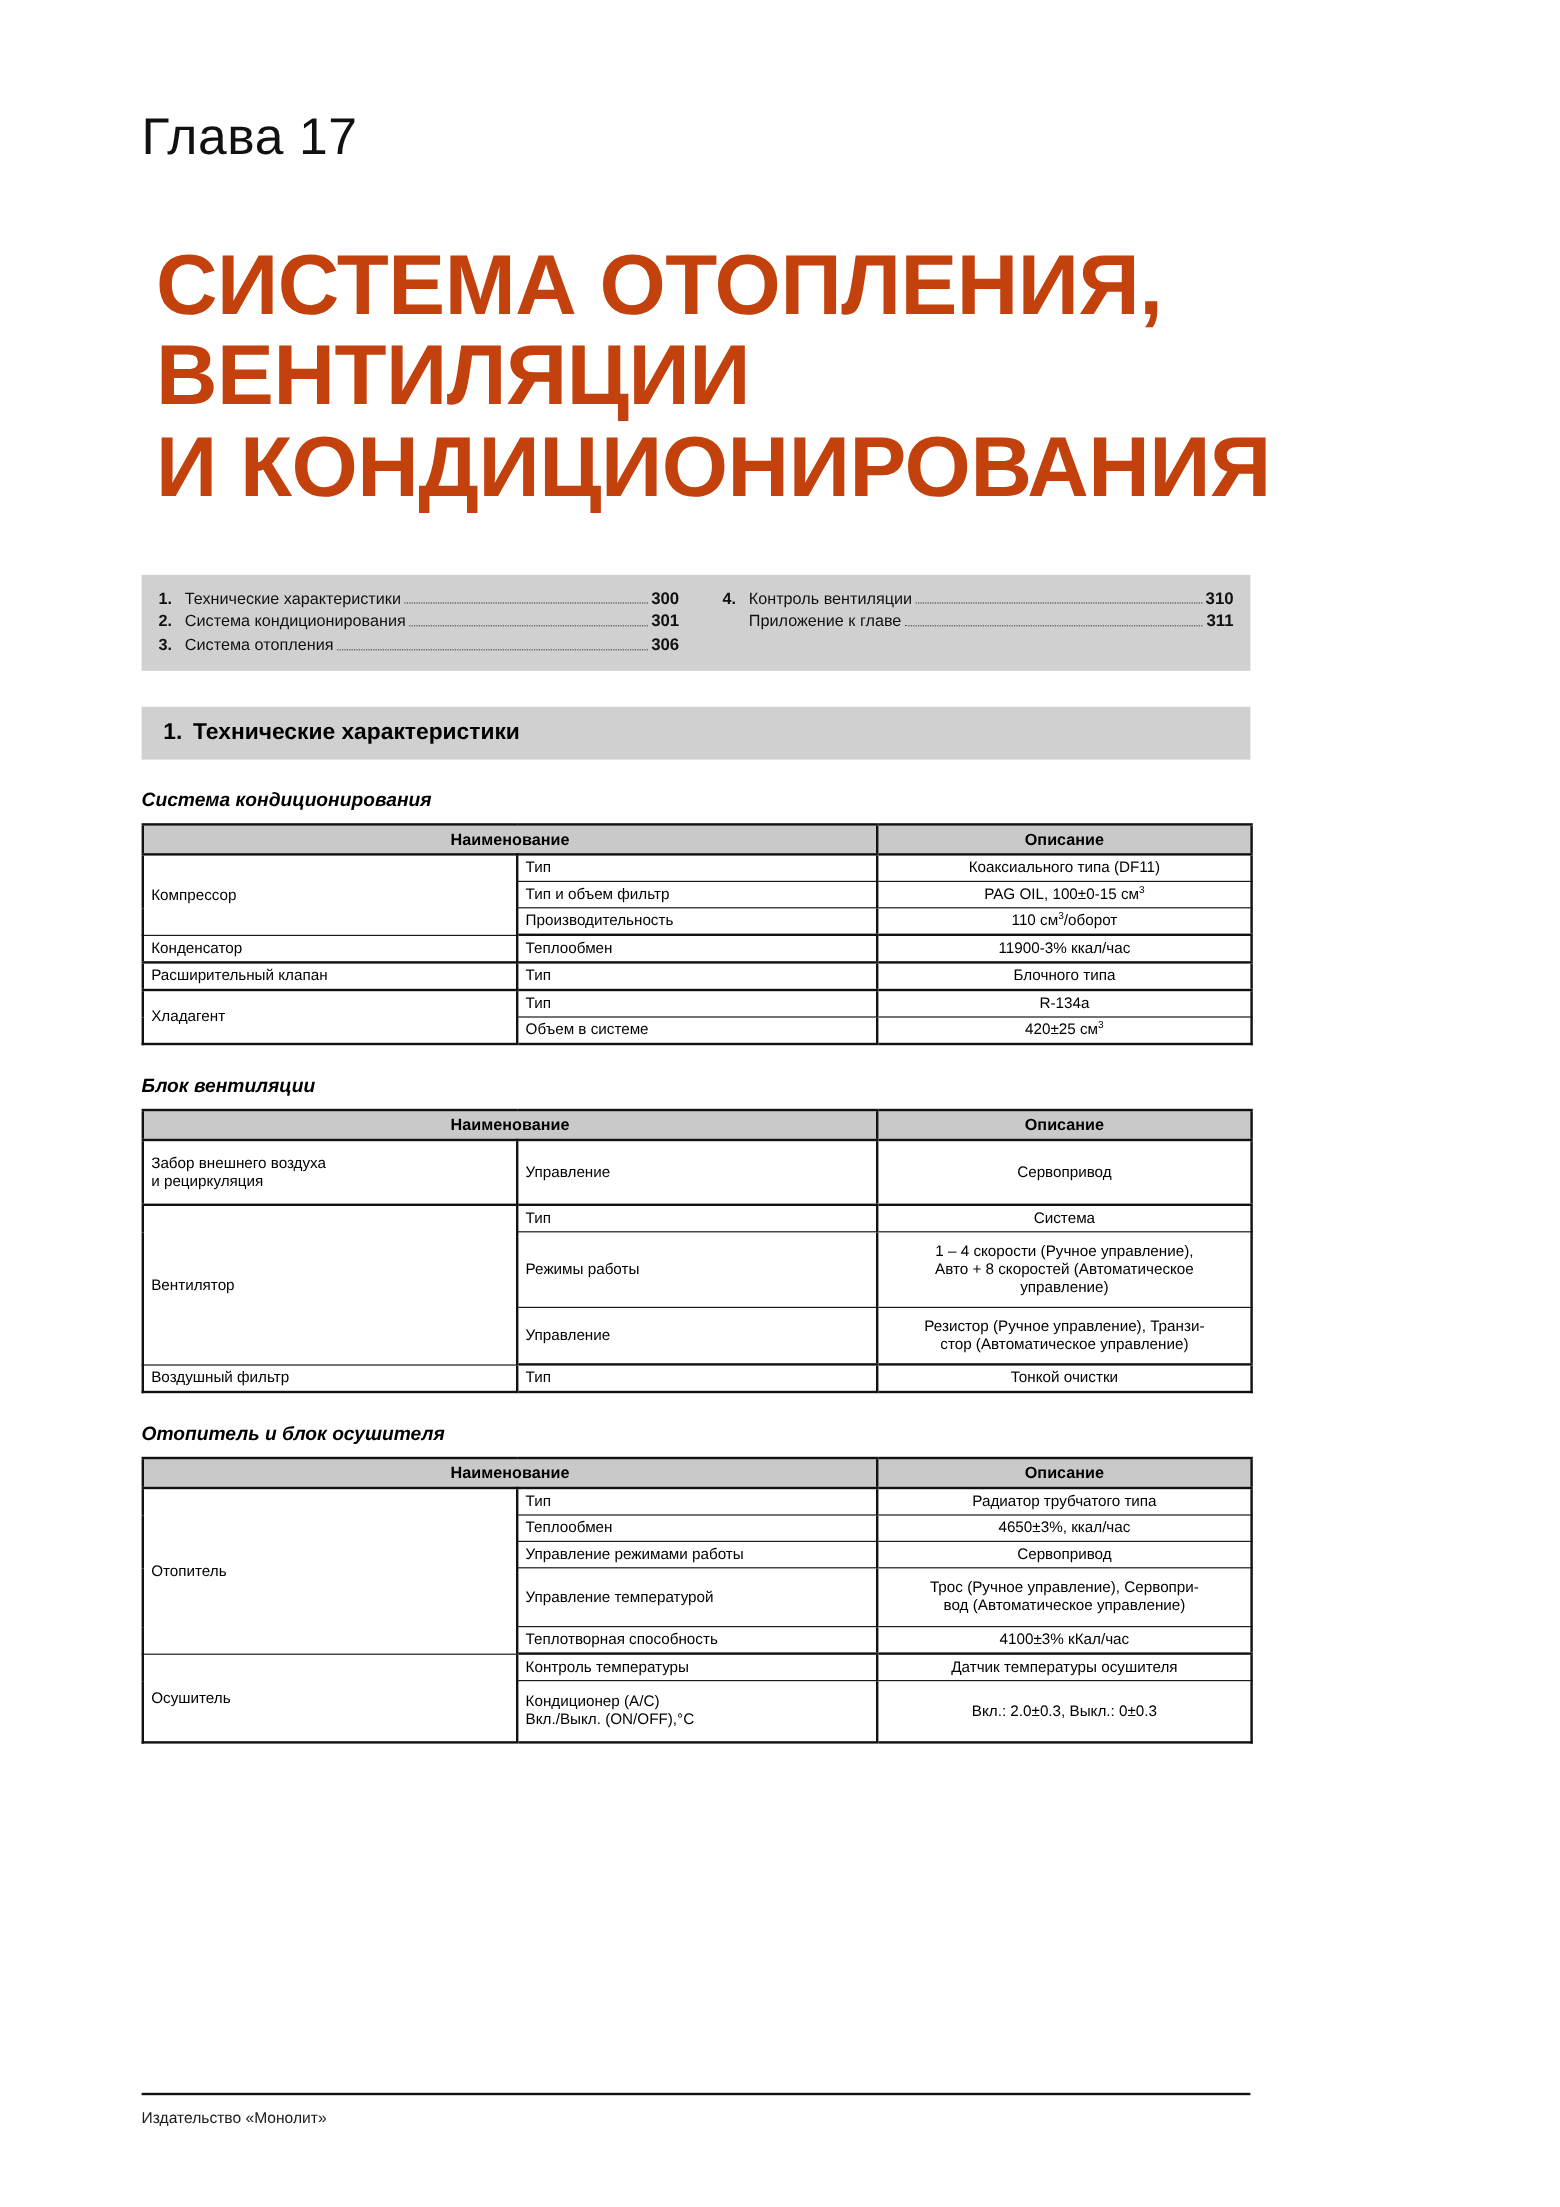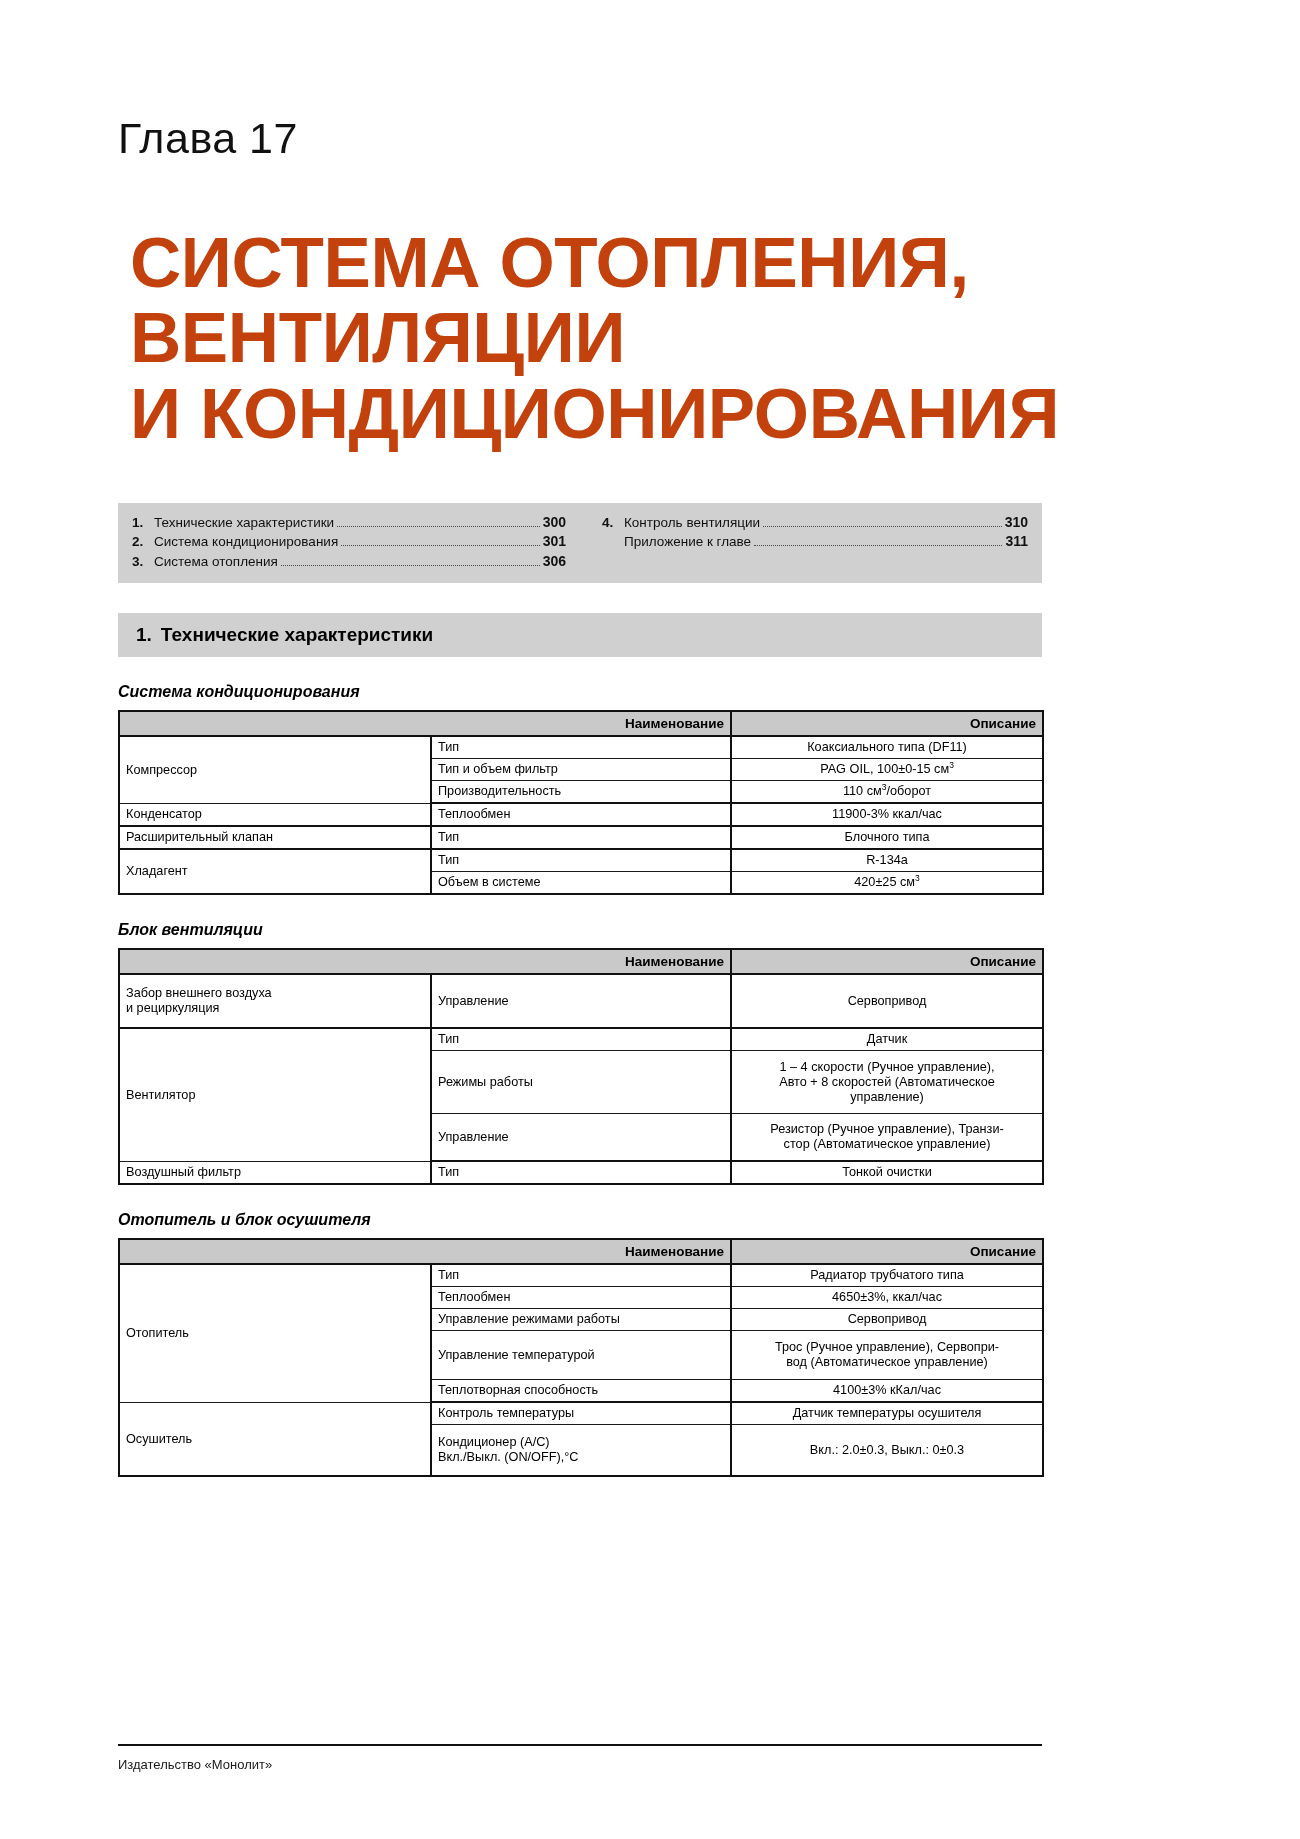--- a/index.html
+++ b/index.html
@@ -32,21 +32,21 @@
     width: 924px;
   }
 
   
   .chapter-label {
     font-size: 43px;
     font-weight: 400;
     letter-spacing: 0.5px;
     color: #111;
     margin: 0;
-    padding-top: 116px;
+    padding-top: 92px;
     line-height: 1.05;
   }
 
   .chapter-title {
     margin: 12px;
     padding-top: 52px;
     font-size: 71px;
     font-weight: bold;
     line-height: 1.06;
     letter-spacing: -0.4px;
@@ -138,21 +138,21 @@
   table.spec th,
   table.spec td {
     border: 1px solid #1a1a1a;
     padding: 3px 6px;
     vertical-align: middle;
     line-height: 15px;
   }
   table.spec thead th {
     background: #c9c9c9;
     font-weight: bold;
-    text-align: right;
+    text-align: center;
     font-size: 13.5px;
     padding: 4px 6px;
     border-top: 2px solid #111;
     border-bottom: 2px solid #111;
   }
   table.spec {
     border: 2px solid #111;
   }
   td.c-name {
     text-align: left;
@@ -313,21 +313,21 @@
       </thead>
       <tbody>
         <tr>
           <td class="c-name thick-right grp-divider" style="height:46px">Забор внешнего воздуха<br>и рециркуляция</td>
           <td class="c-param grp-divider">Управление</td>
           <td class="c-desc thick-left grp-divider">Сервопривод</td>
         </tr>
         <tr>
           <td class="c-name thick-right" rowspan="3">Вентилятор</td>
           <td class="c-param">Тип</td>
-          <td class="c-desc thick-left">Датчик</td>
+          <td class="c-desc thick-left">Система</td>
         </tr>
         <tr>
           <td class="c-param" style="height:56px">Режимы работы</td>
           <td class="c-desc thick-left">1 – 4 скорости (Ручное управление),<br>Авто + 8 скоростей (Автоматическое<br>управление)</td>
         </tr>
         <tr>
           <td class="c-param grp-divider" style="height:40px">Управление</td>
           <td class="c-desc thick-left grp-divider">Резистор (Ручное управление), Транзи-<br>стор (Автоматическое управление)</td>
         </tr>
         <tr>

